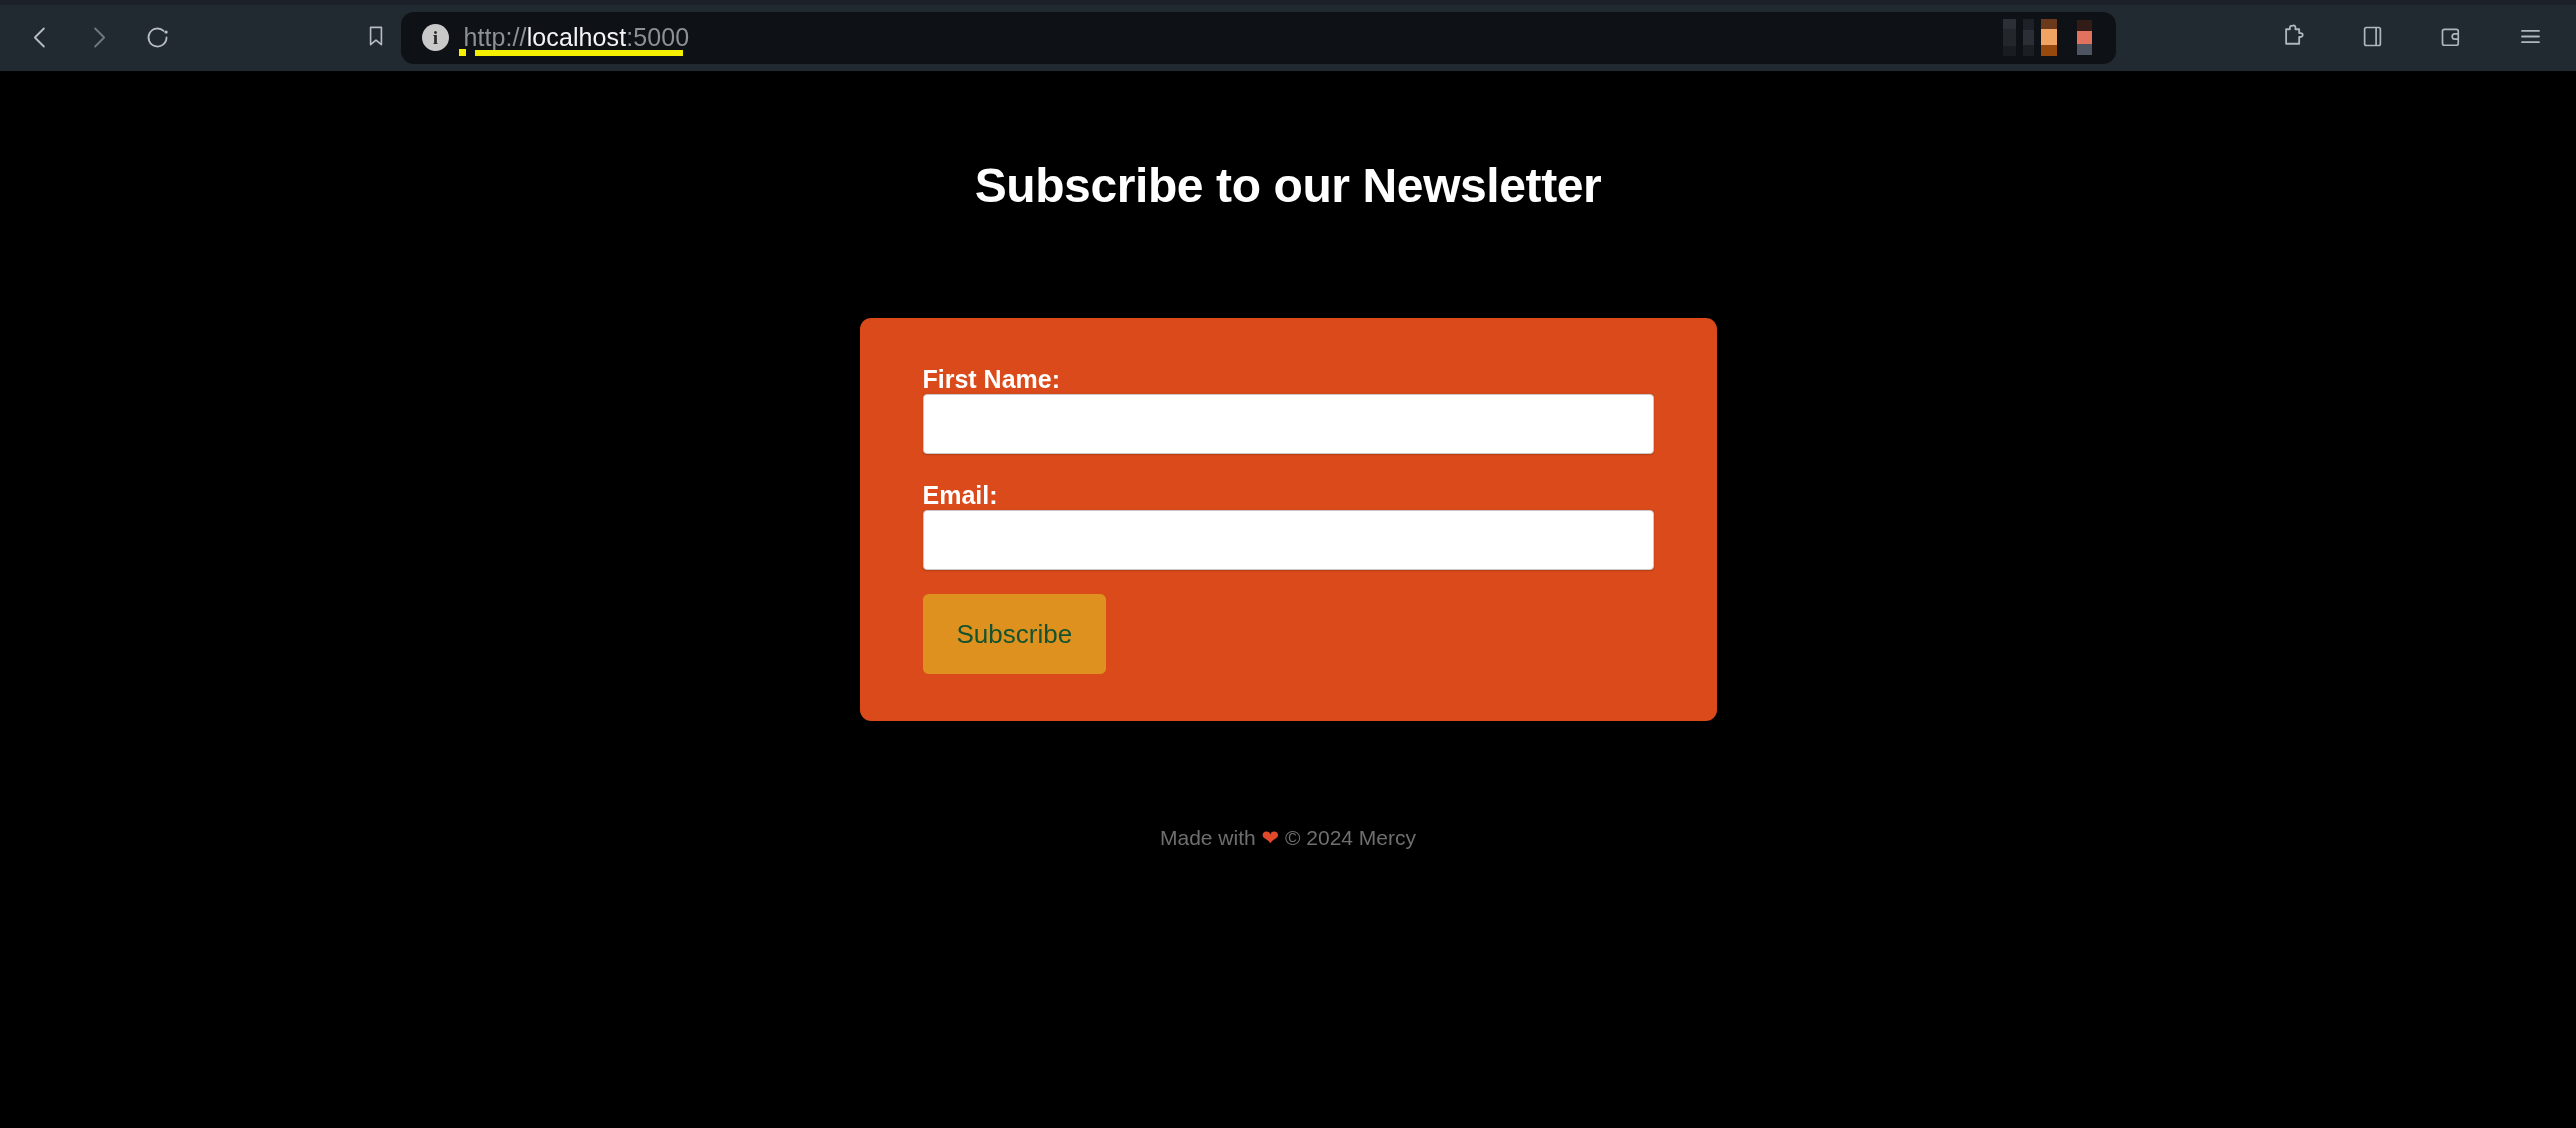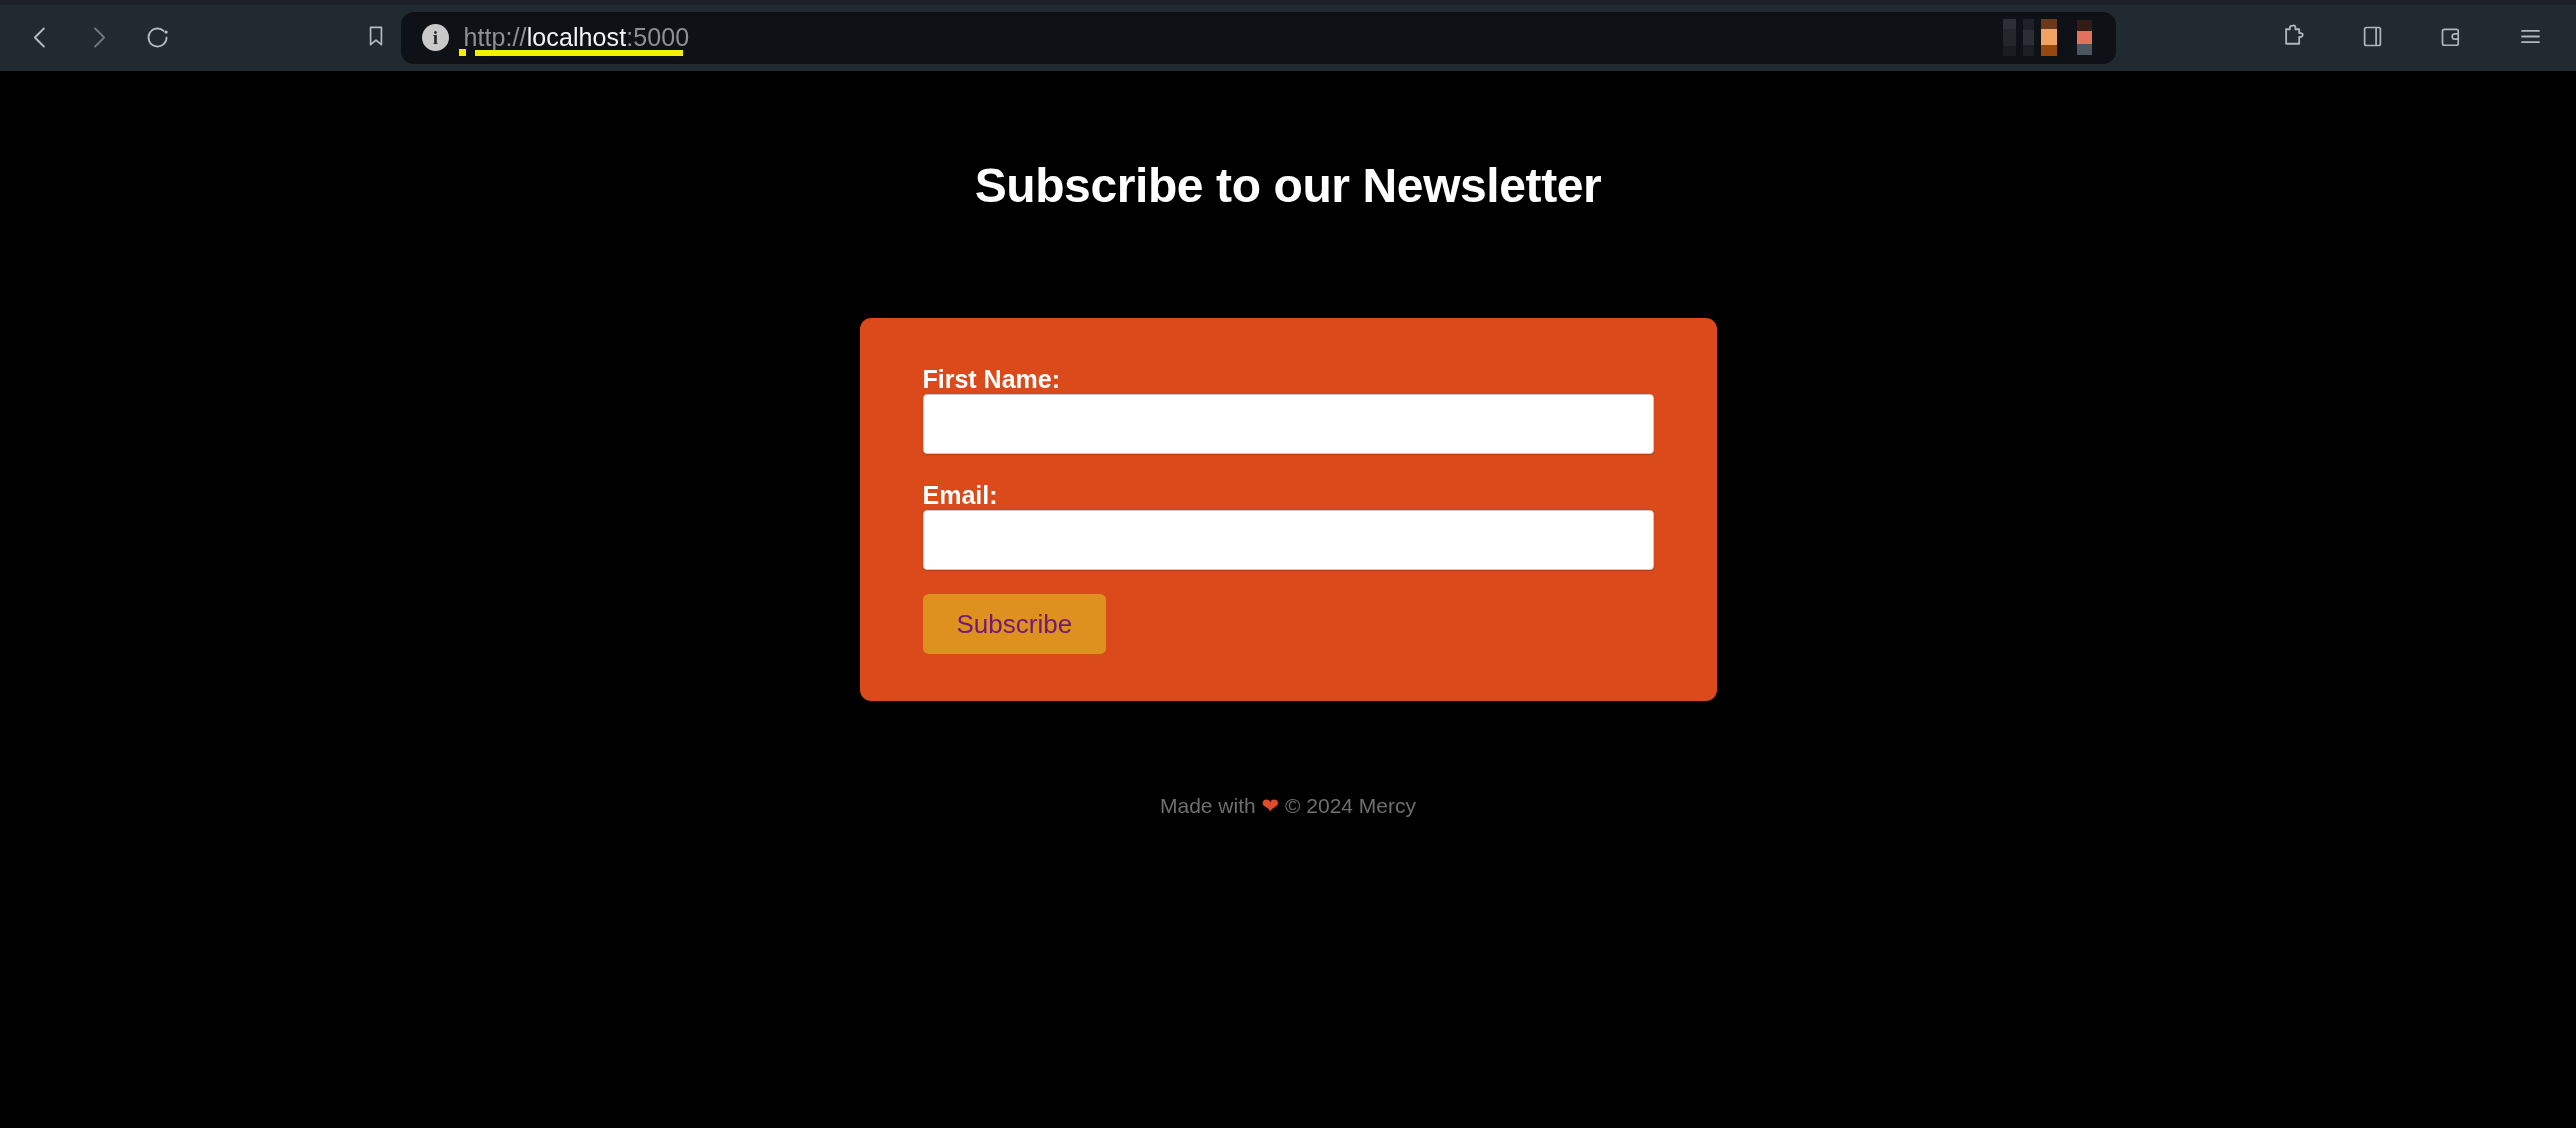--- a/index.html
+++ b/index.html
@@ -165,21 +165,21 @@
     font-size: 48px;
     font-weight: bold;
     letter-spacing: -0.4px;
     margin: 0;
     padding-top: 87px;
     font-family: "Liberation Sans", sans-serif;
   }
 
   .card {
     width: 857px;
-    margin: 105px auto 0 auto;
+    margin: 105px auto 12px auto;
     background: #DB4A1A;
     border-radius: 11.3px;
     padding: 47px 63px 47px 63px;
     box-sizing: border-box;
   }
   .field-label {
     color: #ffffff;
     font-size: 25px;
     font-weight: bold;
     margin: 0 0 13px 0;
@@ -198,25 +198,25 @@
     color: #222222;
     outline: none;
     font-family: "Liberation Sans", sans-serif;
     box-shadow: 0 0.8px 1.6px rgba(0,0,0,0.18);
   }
   .field-group { margin-bottom: 27px; }
   .field-group:last-of-type { margin-bottom: 24px; }
 
   .subscribe-btn {
     background: #DE911F;
-    color: #701a75;
+    color: #14532d;
     border: none;
     border-radius: 5.6px;
     font-size: 26px;
-    padding: 17px 34px;
+    padding: 27px 34px;
     cursor: pointer;
     font-family: "Liberation Sans", sans-serif;
     display: inline-block;
     line-height: 1;
   }
 
   .footer {
     text-align: center;
     color: #6f6f6f;
     font-size: 21px;

